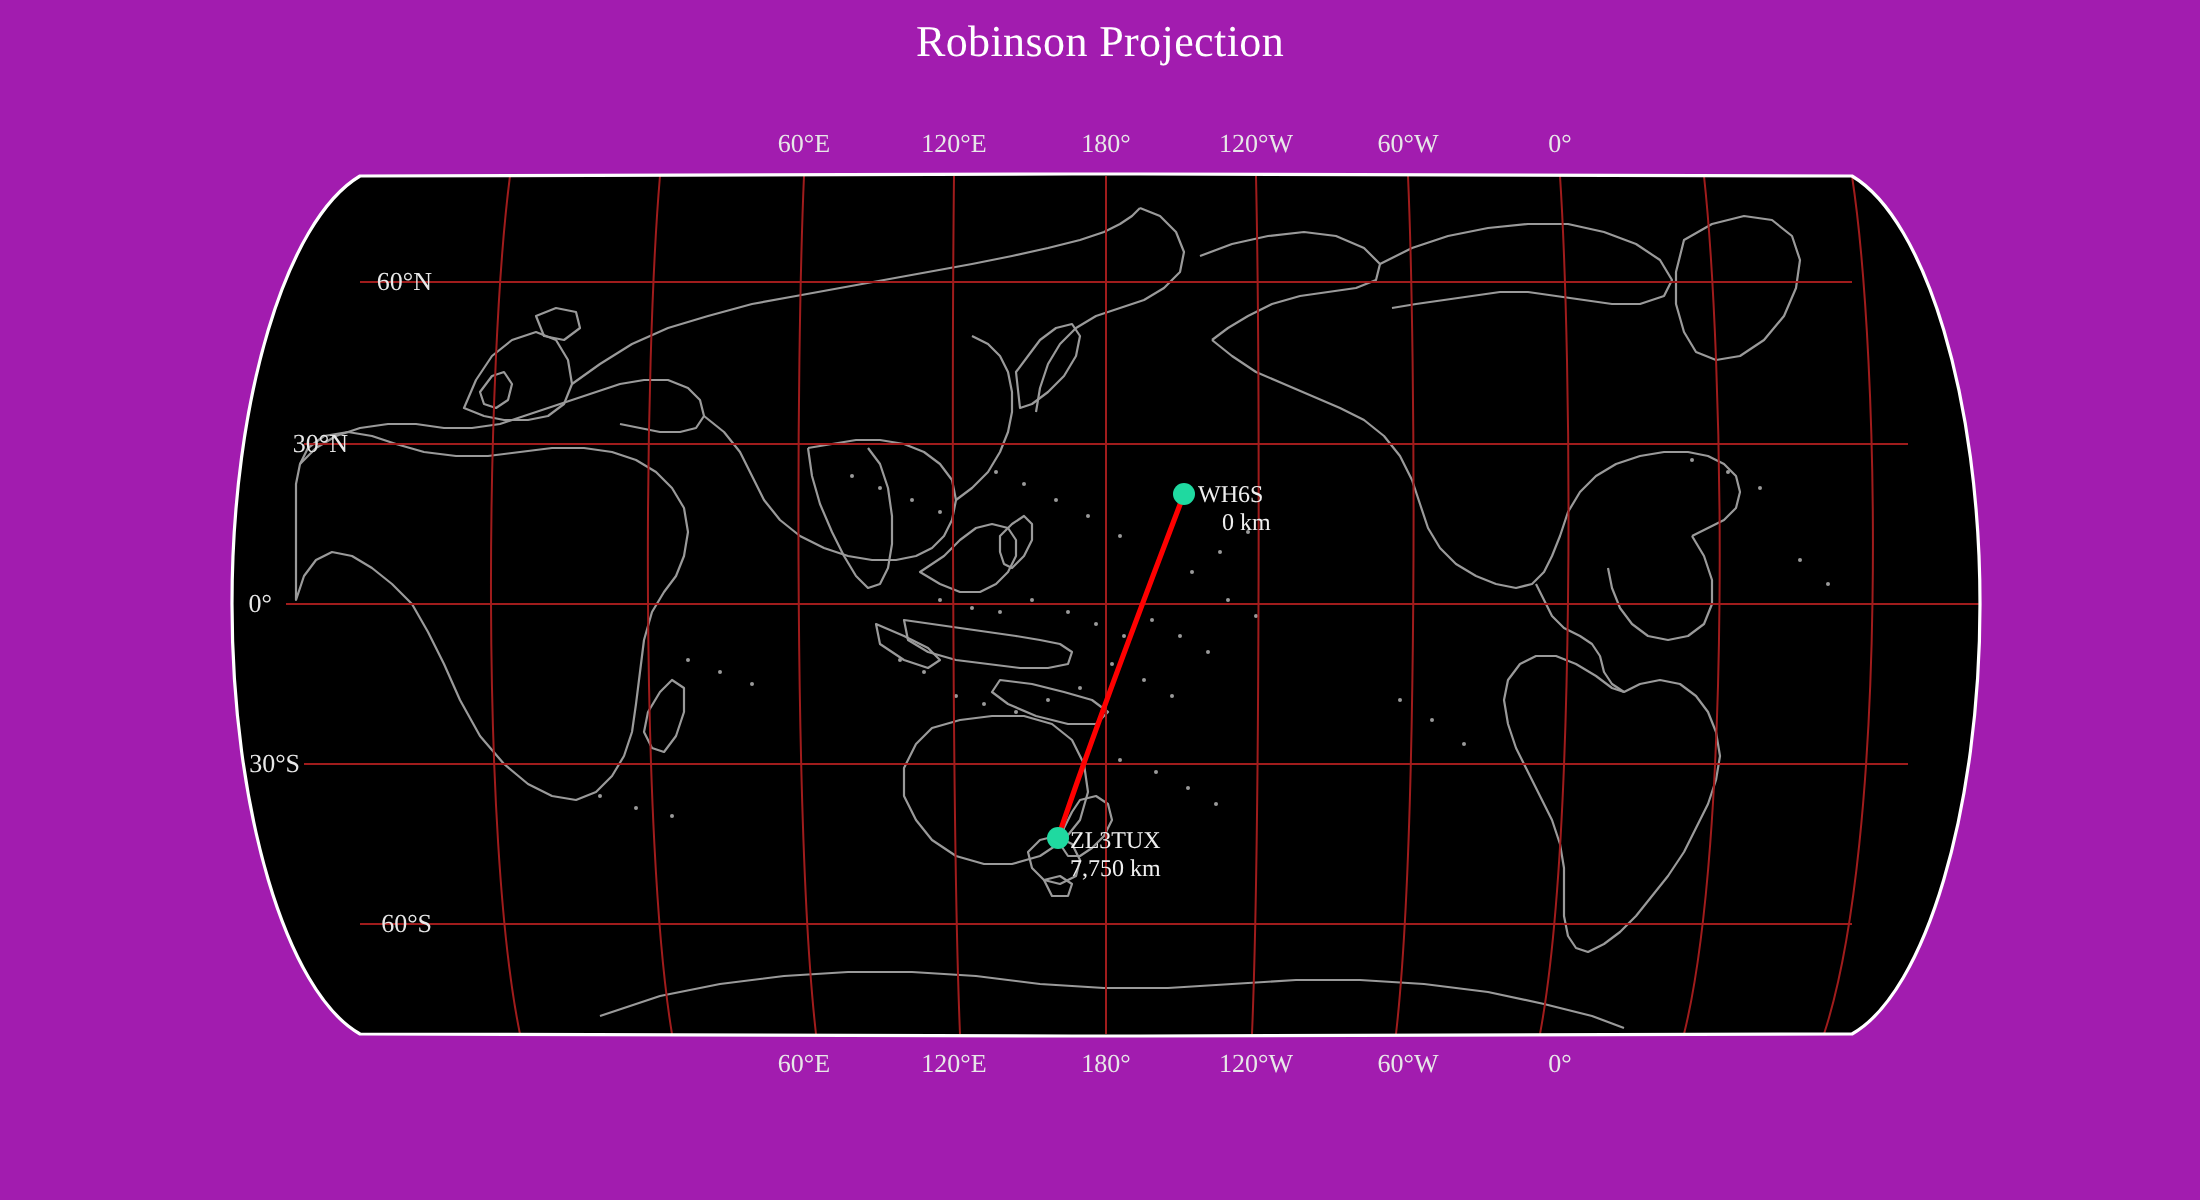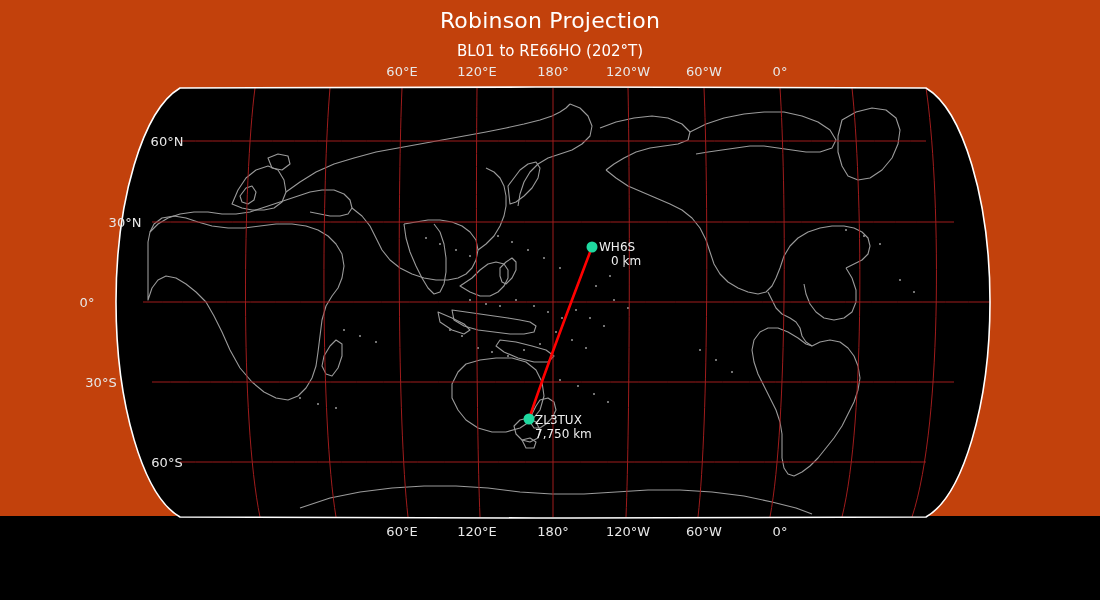--- a/index.html
+++ b/index.html
@@ -10,22 +10,23 @@
   body {
     width: 1100px;
     height: 600px;
     overflow: hidden;
     font-family: "DejaVu Sans", sans-serif;
     color: #ffffff;
   }
   #stage {
     position: relative;
     width: 1100px;
-    height: 516px;
-    background: #c2410c;
+    height: 600px;
+    background: #a21caf;
+    font-family: Liberation Serif, serif;
   }
   .title {
     position: absolute;
     left: 0;
     top: 8px;
     width: 1100px;
     text-align: center;
     font-size: 22px;
     color: #ffffff;
     letter-spacing: 0.2px;
@@ -44,36 +45,35 @@
     left: 0;
     top: 0;
   }
   .lon-label, .lat-label {
     position: absolute;
     font-size: 13px;
     color: #e8e8e8;
     white-space: nowrap;
   }
   .lon-label { transform: translateX(-50%); }
-  .lat-label { transform: translateY(-50%); text-align: center; }
+  .lat-label { transform: translateY(-50%); text-align: right; }
   .pt-label {
     position: absolute;
     font-size: 12px;
     color: #efefef;
     white-space: nowrap;
     line-height: 15px;
   }
 </style>
 </head>
 <body>
 
 <div id="stage">
 
   <div class="title">Robinson Projection</div>
-  <div class="subtitle">BL01 to RE66HO (202°T)</div>
 
   <svg id="mapsvg" width="1100" height="600" viewBox="0 0 1100 600">
 
     <defs>
       <clipPath id="globeclip">
         <path d="M553,87
                  C 700,87 850,88 926,88
                  C 963,110 990,200 990,302
                  C 990,404 963,496 926,517
                  C 850,518 700,518 553,518

